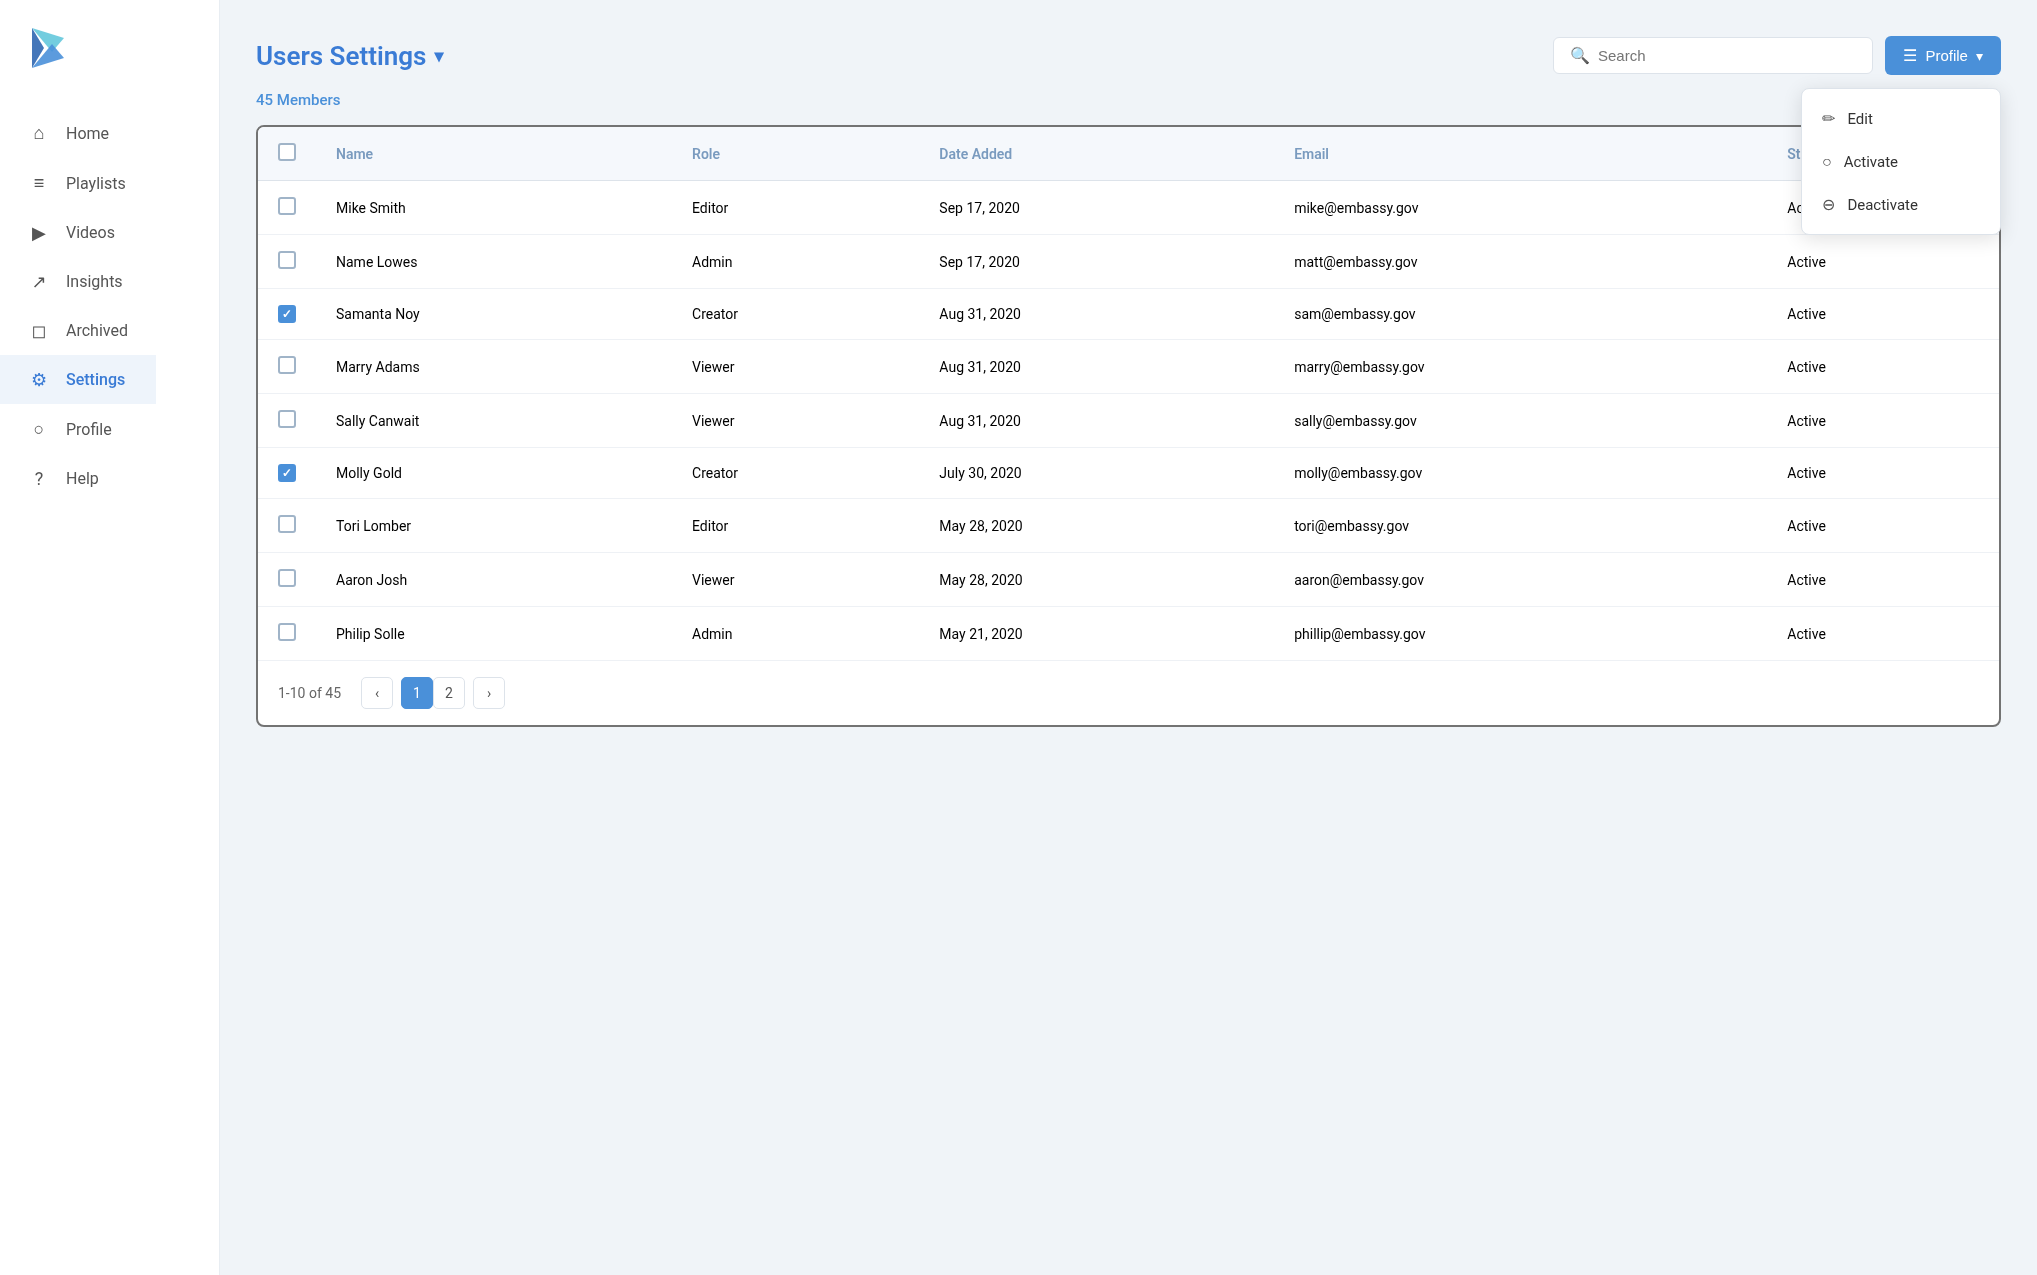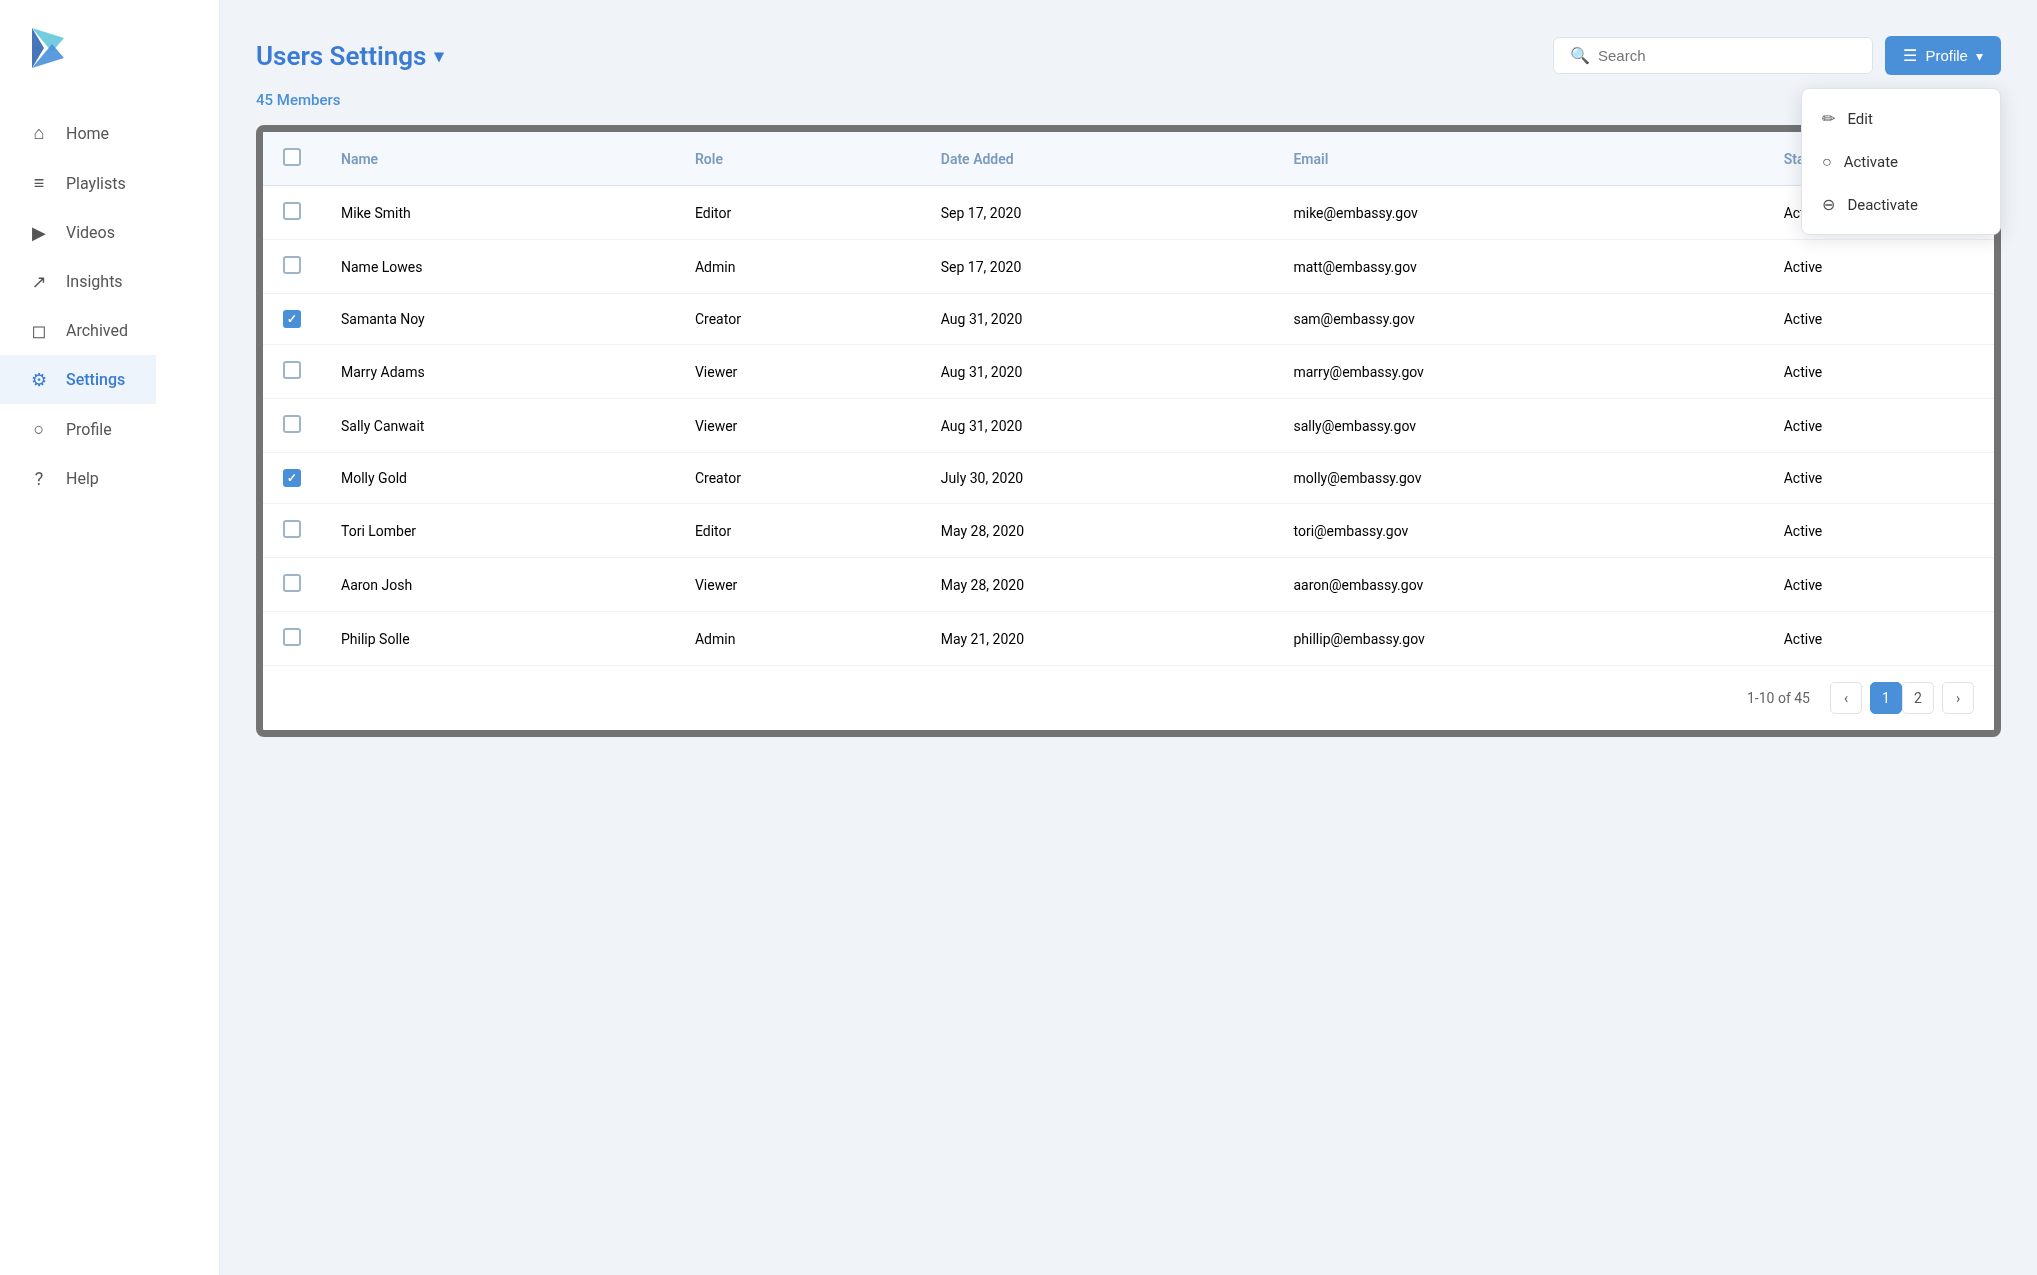--- a/index.html
+++ b/index.html
@@ -150,21 +150,21 @@
       font-size: 15px;
       color: #4a90d9;
       font-weight: 500;
       margin-bottom: 16px;
     }
 
     
     .table-container {
       background: #fff;
       border-radius: 8px;
-      border: 7px solid #737373;
+      border: 2px solid #737373;
       overflow: hidden;
     }
     table {
       width: 100%;
       border-collapse: collapse;
     }
     thead tr {
       background: #f5f8fc;
       border-bottom: 1px solid #dde3ea;
     }
@@ -208,21 +208,21 @@
     .cb.checked::after {
       content: '✓';
       font-size: 12px;
       font-weight: 700;
     }
 
     
     .pagination-row {
       display: flex;
       align-items: center;
-      justify-content: flex-end;
+      justify-content: flex-start;
       padding: 16px 20px;
       gap: 8px;
       border-top: 1px solid #eef1f5;
       font-size: 14px;
       color: #666;
     }
     .page-info { margin-right: 12px; }
     .page-btn {
       width: 32px;
       height: 32px;

